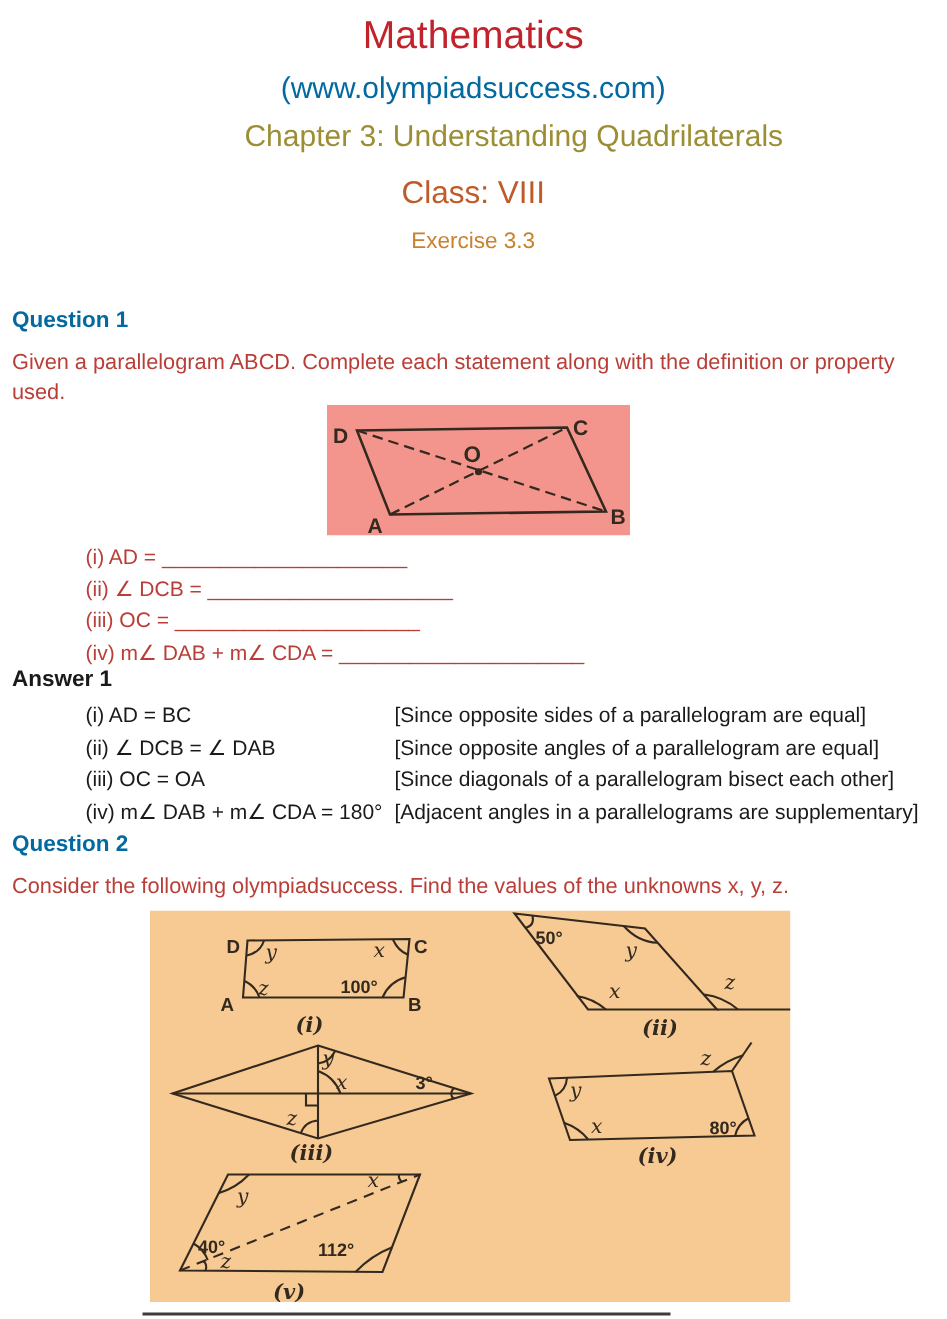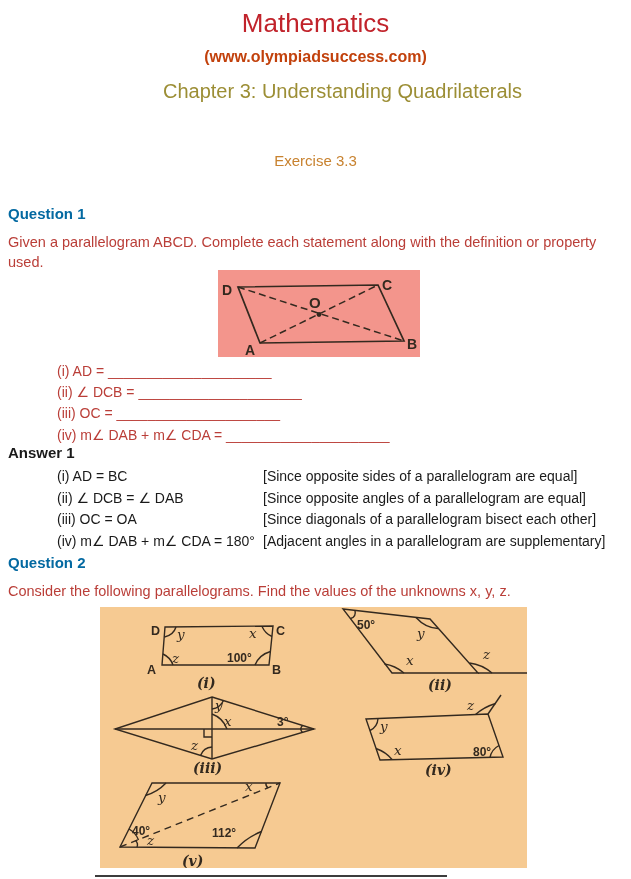--- a/index.html
+++ b/index.html
@@ -1,20 +1,20 @@
 <!DOCTYPE html>
 <html><head>
 <meta charset="utf-8">
 <style>
   html,body{margin:0;padding:0;background:#fff;}
   .page{position:relative;width:631px;height:879px;background:#ffffff;overflow:hidden;
         font-family:"Liberation Sans",sans-serif;color:#1a1a1a;}
   .center{position:absolute;left:0;width:631px;text-align:center;}
   .title{top:8px;font-size:26px;color:#C1232B;}
-  .website{top:48px;font-size:16px;color:#c2410c;font-weight:bold;}
+  .website{top:48px;font-size:20px;color:#0369a1;}
   .chapter{top:80px;font-size:20px;color:#9C8E35;margin-left:27px;}
   .classline{top:117px;font-size:21px;color:#BF5B28;}
   .exercise{top:152px;font-size:15px;color:#C8822F;}
   .qhead{position:absolute;left:8px;font-size:15px;font-weight:bold;color:#0369a1;}
   .qtext{position:absolute;left:8px;width:604px;font-size:14.5px;line-height:20px;color:#BA3E38;}
   .qitems{position:absolute;left:57px;font-size:14px;line-height:21.2px;color:#BA3E38;}
   .ahead{position:absolute;left:8px;font-size:15px;font-weight:bold;color:#1a1a1a;}
   .arows{position:absolute;left:57px;font-size:14px;line-height:21.5px;color:#1a1a1a;}
   .arow .stmt{display:inline-block;min-width:206px;}
   .figwrap{position:absolute;}
@@ -28,20 +28,21 @@
   .cutline{position:absolute;left:95px;top:875px;width:352px;height:2px;background:#3c3c3c;}
 </style>
 </head>
 <body>
 
 <div class="page">
 
   <div class="center title">Mathematics</div>
   <div class="center website">(www.olympiadsuccess.com)</div>
   <div class="center chapter">Chapter 3: Understanding Quadrilaterals</div>
+  <div class="center classline">Class: VIII</div>
   <div class="center exercise">Exercise 3.3</div>
 
   <div class="qhead" style="top:205px">Question 1</div>
   <div class="qtext" style="top:232px">Given a parallelogram ABCD. Complete each statement along with the definition or property used.</div>
 
   <div class="figwrap" style="left:218px;top:270px">
     <svg width="202" height="87" viewBox="0 0 202 87">
       <rect x="0" y="0" width="202" height="87" fill="#F3958C"></rect>
       <polygon points="20,17 160,15 186,71 42,73" fill="none" stroke="#33291F" stroke-width="1.7"></polygon>
       <line x1="42" y1="73" x2="160" y2="15" stroke="#33291F" stroke-width="1.5" stroke-dasharray="7 4"></line>
@@ -67,26 +68,26 @@
     <div class="arow">
       <span class="stmt">(i) AD = BC</span><span class="reason">[Since opposite sides of a parallelogram are equal]</span>
     </div>
     <div class="arow">
       <span class="stmt">(ii) ∠ DCB = ∠ DAB</span><span class="reason">[Since opposite angles of a parallelogram are equal]</span>
     </div>
     <div class="arow">
       <span class="stmt">(iii) OC = OA</span><span class="reason">[Since diagonals of a parallelogram bisect each other]</span>
     </div>
     <div class="arow">
-      <span class="stmt">(iv) m∠ DAB + m∠ CDA = 180°</span><span class="reason">[Adjacent angles in a parallelogram are supplementary]</span>
+      <span class="stmt">(iv) m∠ DAB + m∠ CDA = 180°</span><span class="reason">[Adjacent angles in a parallelograms are supplementary]</span>
     </div>
   </div>
 
   <div class="qhead" style="top:554px">Question 2</div>
-  <div class="qtext" style="top:581px">Consider the following parallelograms. Find the values of the unknowns x, y, z.</div>
+  <div class="qtext" style="top:581px">Consider the following olympiadsuccess. Find the values of the unknowns x, y, z.</div>
 
   <div class="figwrap" style="left:100px;top:607px">
     <svg width="427" height="261" viewBox="0 0 427 261">
       <rect x="0" y="0" width="427" height="261" fill="#F6CA92"></rect>
 
       <g stroke="#33291F" stroke-width="1.4" fill="none">
         <polygon points="65,20 173,19 169,58 62,58"></polygon>
         <path d="M76 20 Q73.5 28 64.5 30"></path>
         <path d="M162 19.5 Q165.5 27 172 29.5"></path>
         <path d="M63 47 Q70.5 50.5 73 58"></path>

